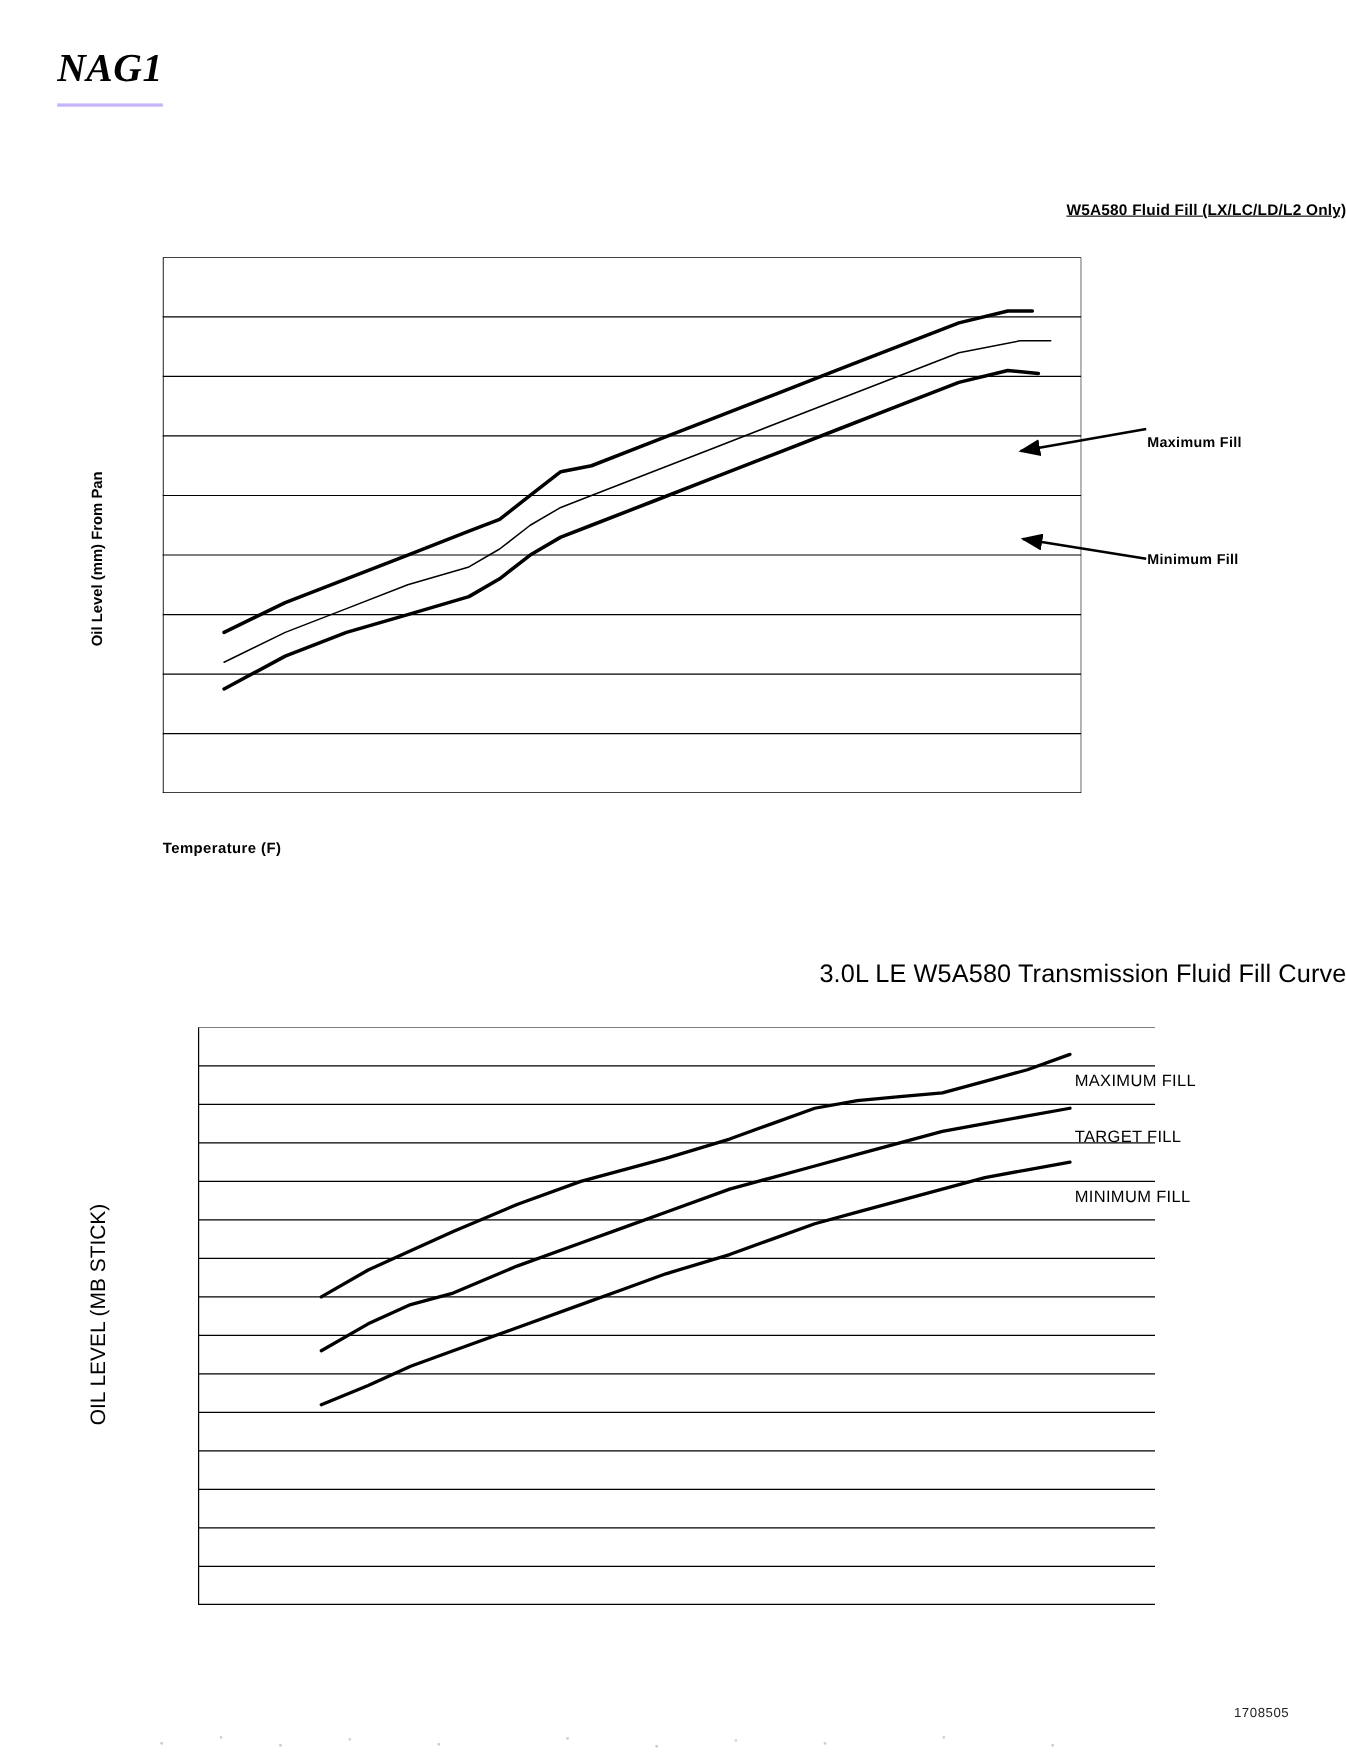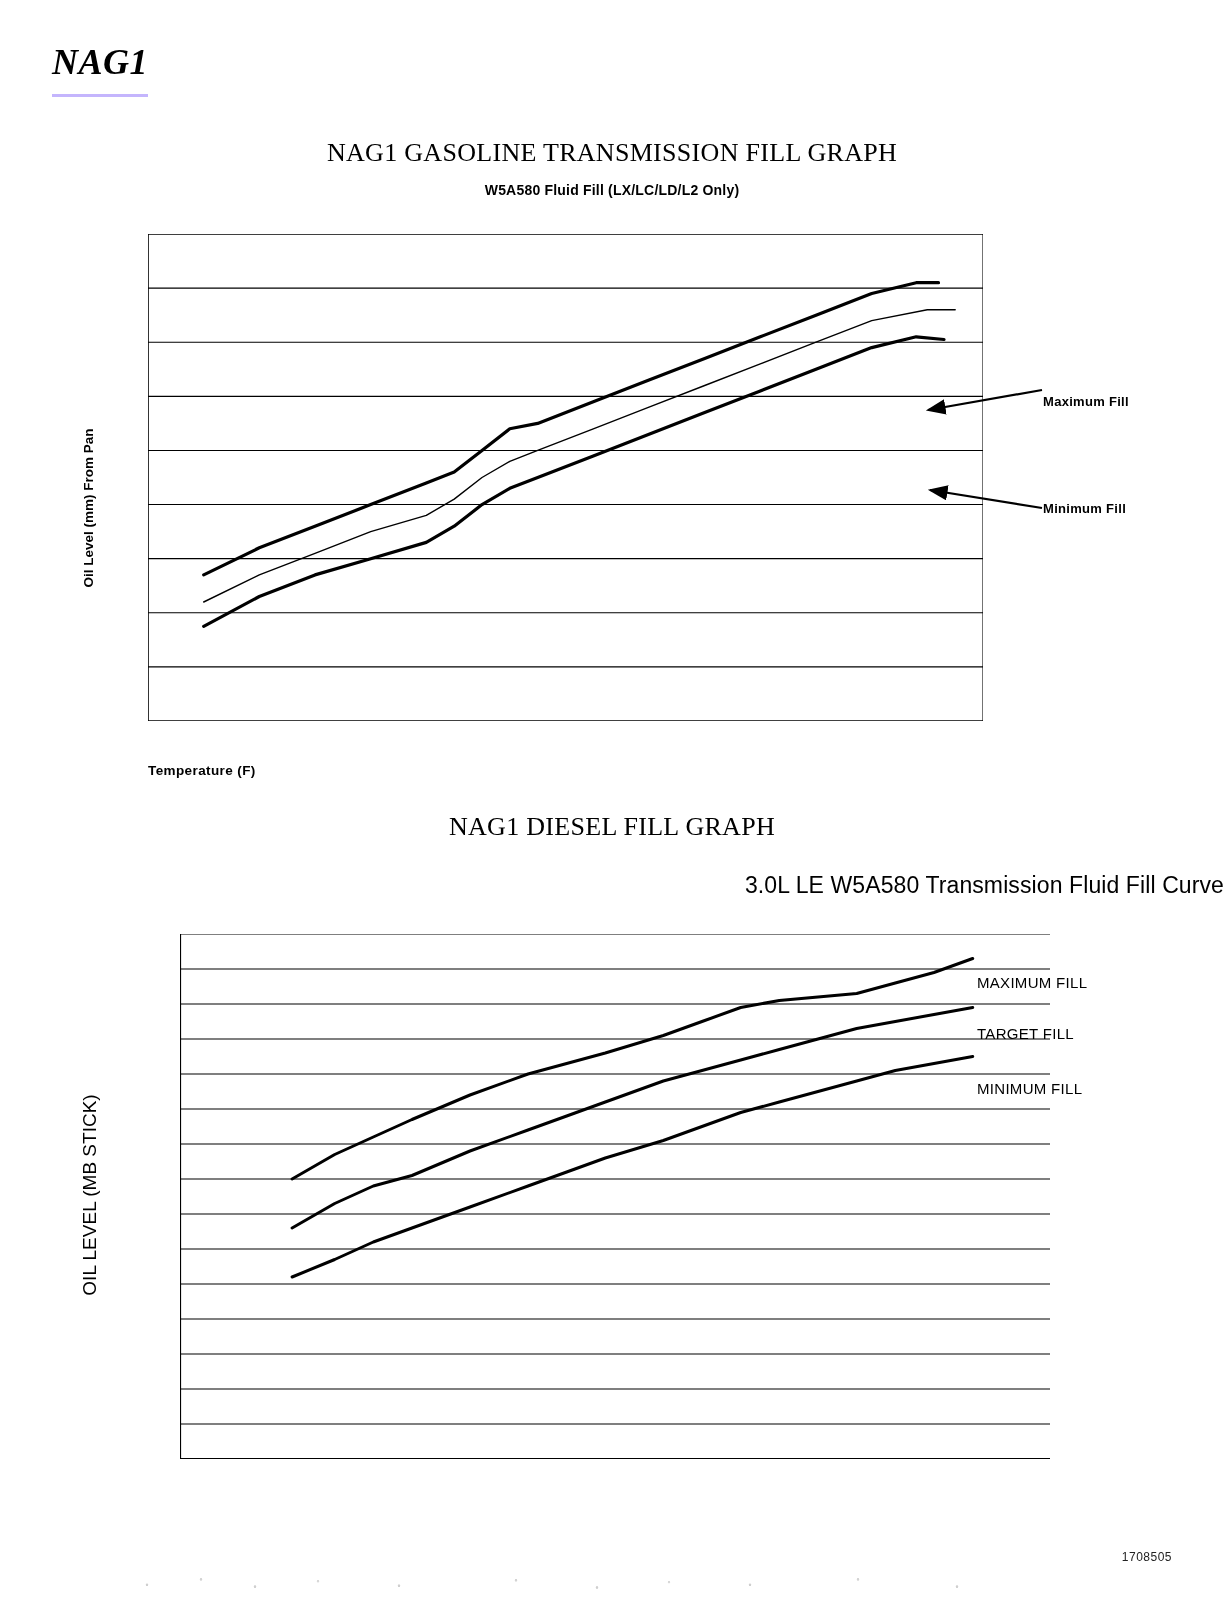--- a/index.html
+++ b/index.html
@@ -49,24 +49,25 @@
     top: 0;
     text-align: center;
     font-family: "Liberation Serif", serif;
     font-size: 26px;
     letter-spacing: 0.3px;
   }
   #chart1-subtitle {
     position: absolute;
     left: 0; right: 0;
     top: 44px;
-    text-align: center;
+    text-align: right;
     font-size: 14px;
     font-weight: bold;
     letter-spacing: 0.2px;
+    text-decoration: underline;
   }
   #chart1-ylabel {
     position: absolute;
     left: 88px;
     top: 370px;
     transform: translate(-50%, -50%) rotate(-90deg);
     transform-origin: center center;
     font-size: 13.5px;
     font-weight: bold;
     white-space: nowrap;
@@ -195,21 +196,20 @@
 </style>
 </head>
 <body>
 
 <div class="page">
 
   <div id="doc-title">NAG1</div>
 
   <div id="chart1-block">
 
-    <div id="chart1-title">NAG1 GASOLINE TRANSMISSION FILL GRAPH</div>
     <div id="chart1-subtitle">W5A580  Fluid  Fill  (LX/LC/LD/L2  Only)</div>
     <div id="chart1-ylabel">Oil  Level  (mm)  From  Pan</div>
     <div id="chart1-xlabel">Temperature  (F)</div>
 
     <svg class="plot1" id="plot1" viewBox="0 0 835 487" preserveAspectRatio="none">
         <line x1="0" y1="432.8888888888889" x2="835" y2="432.8888888888889" stroke="#000" stroke-width="1.1"></line>
         <line x1="0" y1="378.77777777777777" x2="835" y2="378.77777777777777" stroke="#000" stroke-width="1.1"></line>
         <line x1="0" y1="324.6666666666667" x2="835" y2="324.6666666666667" stroke="#000" stroke-width="1.1"></line>
         <line x1="0" y1="270.55555555555554" x2="835" y2="270.55555555555554" stroke="#000" stroke-width="1.1"></line>
         <line x1="0" y1="216.44444444444446" x2="835" y2="216.44444444444446" stroke="#000" stroke-width="1.1"></line>
@@ -285,21 +285,20 @@
         </marker>
       </defs>
       <line x1="142" y1="22" x2="28" y2="42" stroke="#000" stroke-width="2.2" marker-end="url(#arrowhead1)"></line>
       <line x1="142" y1="140" x2="30" y2="122" stroke="#000" stroke-width="2.2" marker-end="url(#arrowhead1)"></line>
     </svg>
 
     <div class="annot1" id="annot-max-fill" style="position:absolute">Maximum  Fill</div>
     <div class="annot1" id="annot-min-fill" style="position:absolute">Minimum  Fill</div>
   </div>
 
-  <div id="chart2-title">NAG1 DIESEL FILL GRAPH</div>
   <div id="chart2-subtitle">3.0L LE W5A580 Transmission Fluid Fill Curve</div>
 
   <div id="chart2-block">
     <div id="chart2-ylabel">OIL LEVEL (MB STICK)</div>
 
     <svg class="plot2" id="plot2" viewBox="0 0 870 525" preserveAspectRatio="none">
         <line x1="0" y1="490" x2="870" y2="490" stroke="#000" stroke-width="1.1"></line>
         <line x1="0" y1="455" x2="870" y2="455" stroke="#000" stroke-width="1.1"></line>
         <line x1="0" y1="420" x2="870" y2="420" stroke="#000" stroke-width="1.1"></line>
         <line x1="0" y1="385" x2="870" y2="385" stroke="#000" stroke-width="1.1"></line>

